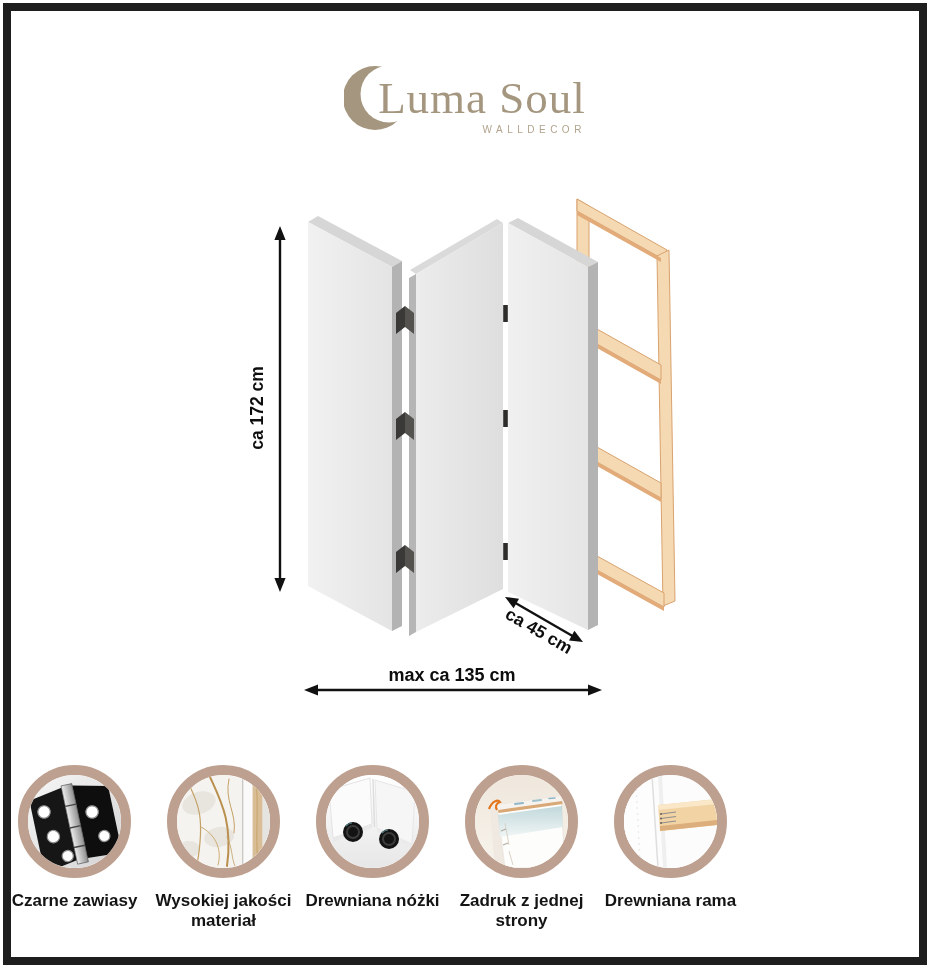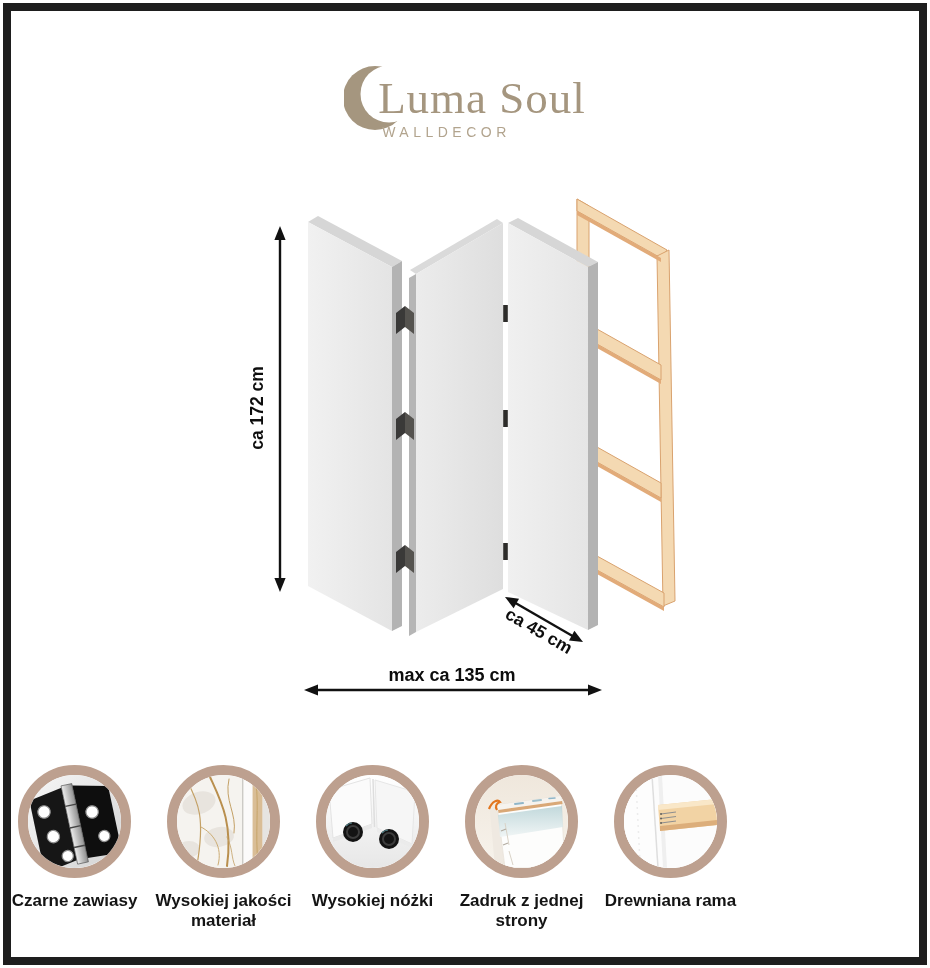--- a/index.html
+++ b/index.html
@@ -7,27 +7,27 @@
     width:930px;height:968px;position:relative;background:#ffffff;
     font-family:"Liberation Sans", sans-serif;overflow:hidden;
   }
   .border-frame{
     position:absolute;inset:3px;border:8px solid #1e1e1e;pointer-events:none;z-index:40;
   }
   
   .logo{position:absolute;top:60px;left:0;width:100%;display:flex;justify-content:center;z-index:2;}
   .logo-inner{display:flex;align-items:flex-start;}
   .moon-svg{display:block;margin-top:2px;}
-  .logo-text{margin-left:-30px;margin-top:16px;text-align:left;}
+  .logo-text{margin-left:-30px;margin-top:16px;text-align:right;}
   .brand-name{
     font-family:"Liberation Serif", serif;font-size:45px;line-height:1;
     color:#a5967f;letter-spacing:1px;white-space:nowrap;
   }
   .brand-subtitle{
-    font-size:14px;letter-spacing:4.5px;color:#b2a48e;margin-top:3px;
+    font-size:10px;letter-spacing:4.5px;color:#b2a48e;margin-top:3px;
     padding-left:4px;white-space:nowrap;
   }
   
   .diagram{position:absolute;left:240px;top:190px;width:470px;height:520px;}
   .diagram text{
     font-family:"Liberation Sans", sans-serif;font-weight:700;fill:#0d0d0d;
   }
   
   .features{position:absolute;top:765px;left:0;width:100%;display:flex;justify-content:flex-start;}
   .feature{width:149px;margin:0;padding:0;}
@@ -216,21 +216,21 @@
           <polygon points="51,53 86,69 86,73 51,57" fill="#ebebeb"></polygon>
           <line x1="47" y1="4" x2="48.5" y2="52" stroke="#dddddd" stroke-width="1.5"></line>
           <circle cx="27" cy="57" r="10" fill="#131313"></circle>
           <circle cx="27" cy="57" r="6" fill="none" stroke="#3c3c3c" stroke-width="2"></circle>
           <path d="M20,51 A9,9 0 0 1 26,48" fill="none" stroke="#4f7f86" stroke-width="1.2"></path>
           <circle cx="63" cy="64" r="10" fill="#131313"></circle>
           <circle cx="63" cy="64" r="6" fill="none" stroke="#3c3c3c" stroke-width="2"></circle>
           <path d="M56,58 A9,9 0 0 1 62,55" fill="none" stroke="#4f7f86" stroke-width="1.2"></path>
         </svg>
       </div>
-      <figcaption>Wysokiej nóżki</figcaption>
+      <figcaption>Drewniana nóżki</figcaption>
     </figure>
 
     <figure class="feature">
       <div class="ring">
         <svg width="93" height="93" viewBox="0 0 93 93">
           <defs>
             <linearGradient id="gpbg" x1="0" y1="0" x2="0" y2="1">
               <stop offset="0" stop-color="#efe7dc"></stop>
                 <stop offset="1" stop-color="#f7f3ec"></stop>
             </linearGradient>

